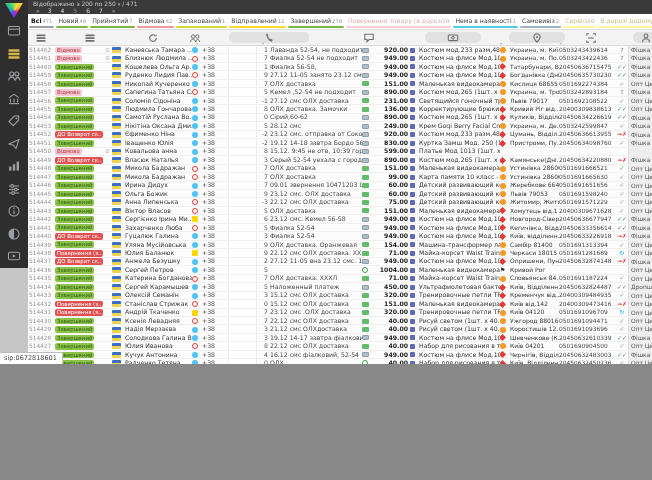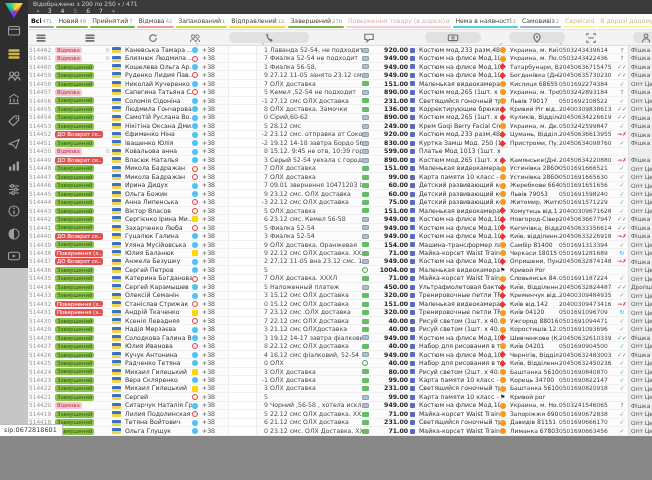--- a/index.html
+++ b/index.html
@@ -1,16 +1,16 @@
 <!DOCTYPE html>
 <html><head>
 <meta charset="utf-8">
 <style>
   html,body{margin:0;padding:0;background:#888;}
-  #app{position:relative;width:652px;height:436px;background:#ffffff;overflow:hidden;
+  #app{position:relative;width:652px;height:364px;background:#ffffff;overflow:hidden;
        font-family:"DejaVu Sans",sans-serif;-webkit-font-smoothing:antialiased;}
   
   #sidebar{position:absolute;left:0;top:0;width:28px;height:480px;background:#2e2e2e;}
   #sidebar-bottom{position:absolute;left:0;top:268px;width:28px;height:212px;background:#c6c6c6;}
   #logo{position:absolute;left:5px;top:3px;width:18px;height:15px;
         background:conic-gradient(from 180deg,#7b2ff7,#2f80f7,#2fd07b,#f7e32f,#f72f5b,#7b2ff7);
         clip-path:polygon(0 0,100% 0,50% 100%);}
   .sb-ic{position:absolute;left:7px;width:14px;height:14px;color:#9aa0a6;cursor:pointer;}
   .sb-ic svg{width:14px;height:14px;display:block;}
   .sb-ic.active{color:#d2b64a;}

